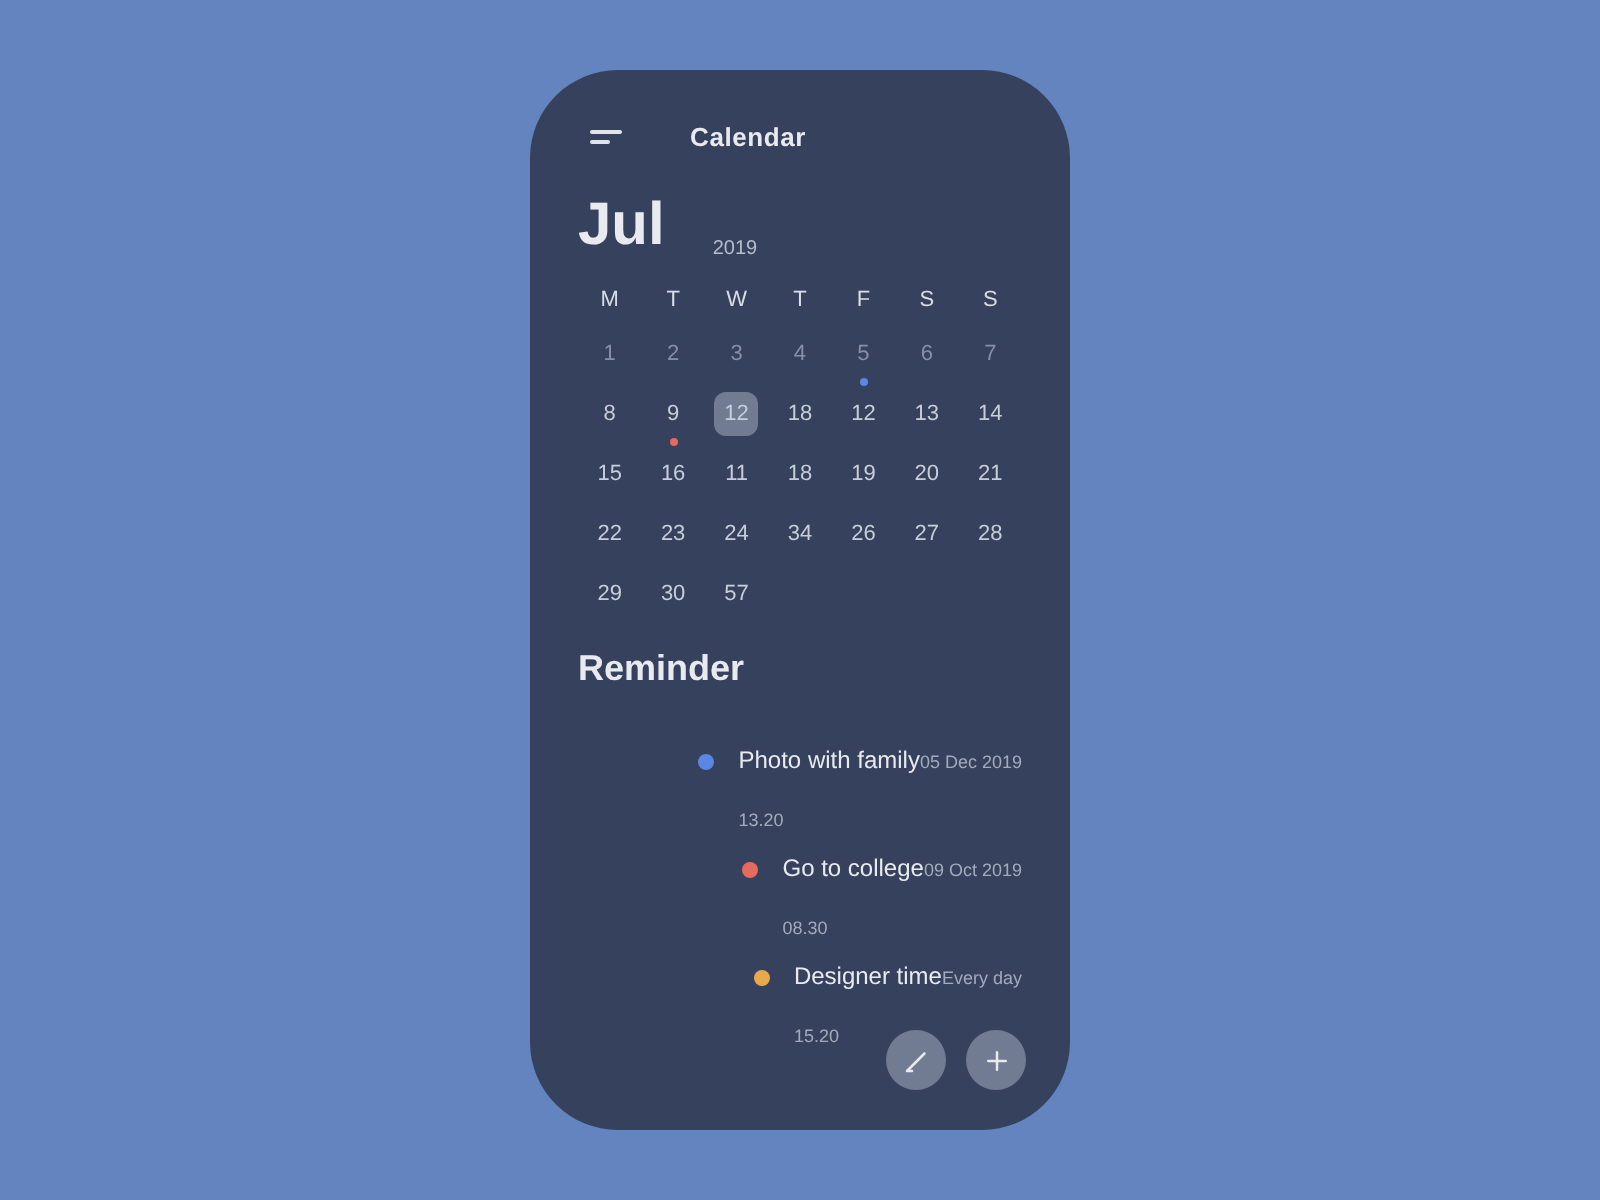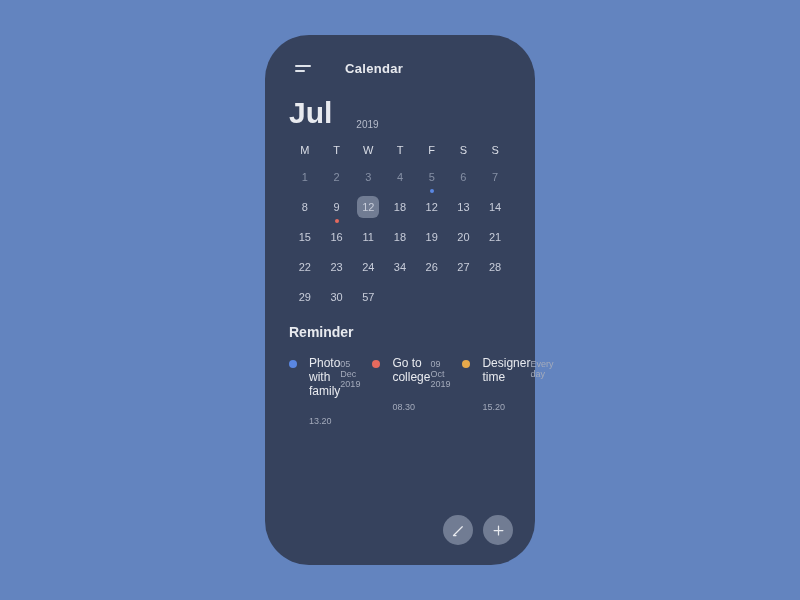--- a/index.html
+++ b/index.html
@@ -13,22 +13,22 @@
 .month-row{display:flex;align-items:flex-end;gap:24px;margin-bottom:14px;}
 .month{font-size:30px;font-weight:bold;}
 .year{font-size:10px;color:#b6bccb;}
 .grid{display:grid;grid-template-columns:repeat(7,1fr);row-gap:8px;text-align:center;margin-bottom:16px;}
 .dow{font-size:11px;color:#d9dde6;padding-bottom:2px;}
 .cell{position:relative;display:flex;justify-content:center;align-items:center;height:22px;}
 .day{font-size:11px;color:#c8cdda;z-index:2;}
 .day.dim{color:#8690a5;}
 .selected{position:absolute;width:22px;height:22px;background:#717c93;border-radius:6px;z-index:1;}
 .dot{position:absolute;width:4px;height:4px;border-radius:50%;bottom:-5px;}
-.reminder-h{font-size:14px;font-weight:bold;margin-bottom:16px;}
-.reminders{display:flex;flex-direction:row;gap:12px;}
+.reminder-h{font-size:18px;font-weight:bold;margin-bottom:28px;}
+.reminders{display:flex;flex-direction:column;gap:12px;align-items:flex-end;}
 .rem{display:flex;align-items:flex-start;}
 .rem .bullet{width:8px;height:8px;border-radius:50%;margin-top:4px;margin-right:12px;flex-shrink:0;}
 .rem .info{flex:1;display:flex;flex-direction:column;}
 .rem .name{font-size:12px;}
 .rem .time{font-size:9px;color:#a3aabb;margin-top:18px;}
 .rem .date{font-size:9px;color:#a3aabb;align-self:flex-start;margin-top:3px;}
 .fab-row{position:absolute;right:22px;bottom:20px;display:flex;gap:10px;}
 .fab{width:30px;height:30px;border-radius:50%;background:#717c93;display:flex;justify-content:center;align-items:center;cursor:pointer;}
 .fab svg{width:15px;height:15px;stroke:#e8eaef;stroke-width:2;fill:none;stroke-linecap:round;}
 .empty{visibility:hidden;}

